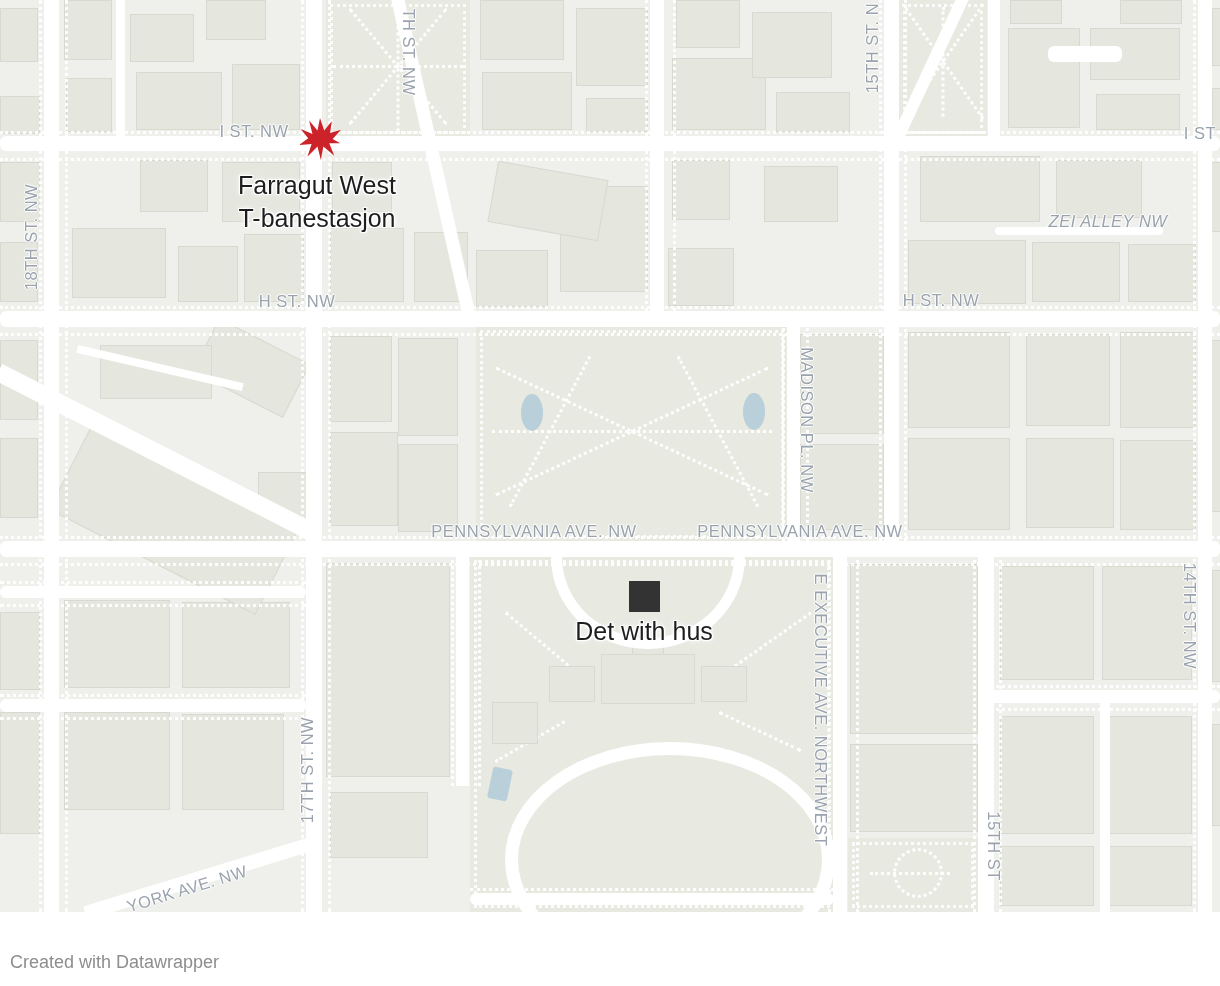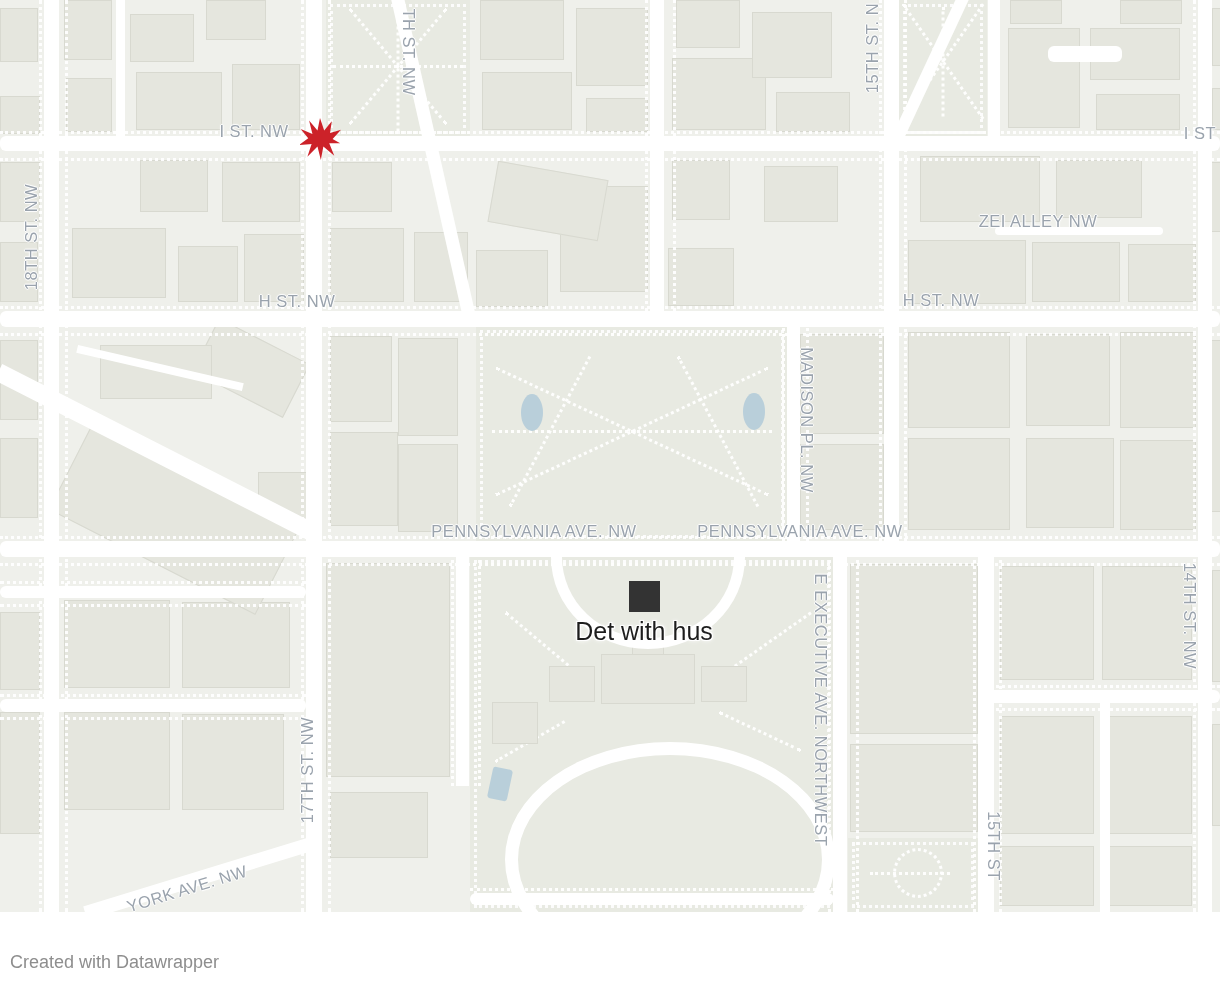--- a/index.html
+++ b/index.html
@@ -211,36 +211,38 @@
       <div class="park" style="left: 470px; top: 556px; width: 364px; height: 356px;"></div>
       <div class="park" style="left: 476px; top: 326px; width: 312px; height: 216px;"></div>
       <div class="park" style="left: 899px; top: 0px; width: 88px; height: 138px;"></div>
       <div class="park" style="left: 326px; top: 0px; width: 144px; height: 138px;"></div>
 
     <div class="stlabel rot0" style="left:254px;top:131px;">I ST. NW</div>
     <div class="stlabel rotm90" style="left:31px;top:237px;">18TH ST. NW</div>
     <div class="stlabel rot90" style="left:408px;top:52px;">TH ST. NW</div>
     <div class="stlabel rotm90" style="left:872px;top:48px;">15TH ST. N</div>
     <div class="stlabel rot0" style="left:1200px;top:133px;">I ST</div>
-    <div class="stlabel rot0" style="left:1038px;top:221px;">ZEI ALLEY NW</div>
+    <div class="stlabel rot0" style="left:1108px;top:221px;font-style:italic;">ZEI ALLEY NW</div>
     <div class="stlabel rot0" style="left:297px;top:301px;">H ST. NW</div>
     <div class="stlabel rot0" style="left:941px;top:300px;">H ST. NW</div>
     <div class="stlabel rot90" style="left:806px;top:420px;">MADISON PL. NW</div>
     <div class="stlabel rot0" style="left:534px;top:531px;">PENNSYLVANIA AVE. NW</div>
     <div class="stlabel rot0" style="left:800px;top:531px;">PENNSYLVANIA AVE. NW</div>
     <div class="stlabel rot90" style="left:820px;top:710px;">E EXECUTIVE AVE. NORTHWEST</div>
     <div class="stlabel rot90" style="left:1189px;top:616px;">14TH ST. NW</div>
     <div class="stlabel rotm90" style="left:307px;top:770px;">17TH ST. NW</div>
     <div class="stlabel rot90" style="left:993px;top:846px;">15TH ST</div>
     <div class="stlabel rotyork" style="left:187px;top:889px;">YORK AVE. NW</div>
 
     <svg id="marker-star" viewBox="0 0 100 100">
       <polygon fill="#cc2229" points="50,0 60,30 78,8 74,36 100,28 80,50 98,60 72,60 84,90 58,68 52,100 44,68 20,92 30,62 0,64 22,48 4,26 32,38 24,6 44,30"></polygon>
     </svg>
     <div class="mklabel" style="left:317px;top:202px;transform:translate(-50%,-50%);">
+      <div>Farragut West</div>
+      <div>T-banestasjon</div>
     </div>
 
     <div id="marker-square"></div>
     <div class="mklabel" style="left:644px;top:631px;transform:translate(-50%,-50%);">Det with hus</div>
 
 
   </div>
 
   <div id="footer">
     <a href="#">Created with Datawrapper</a>

